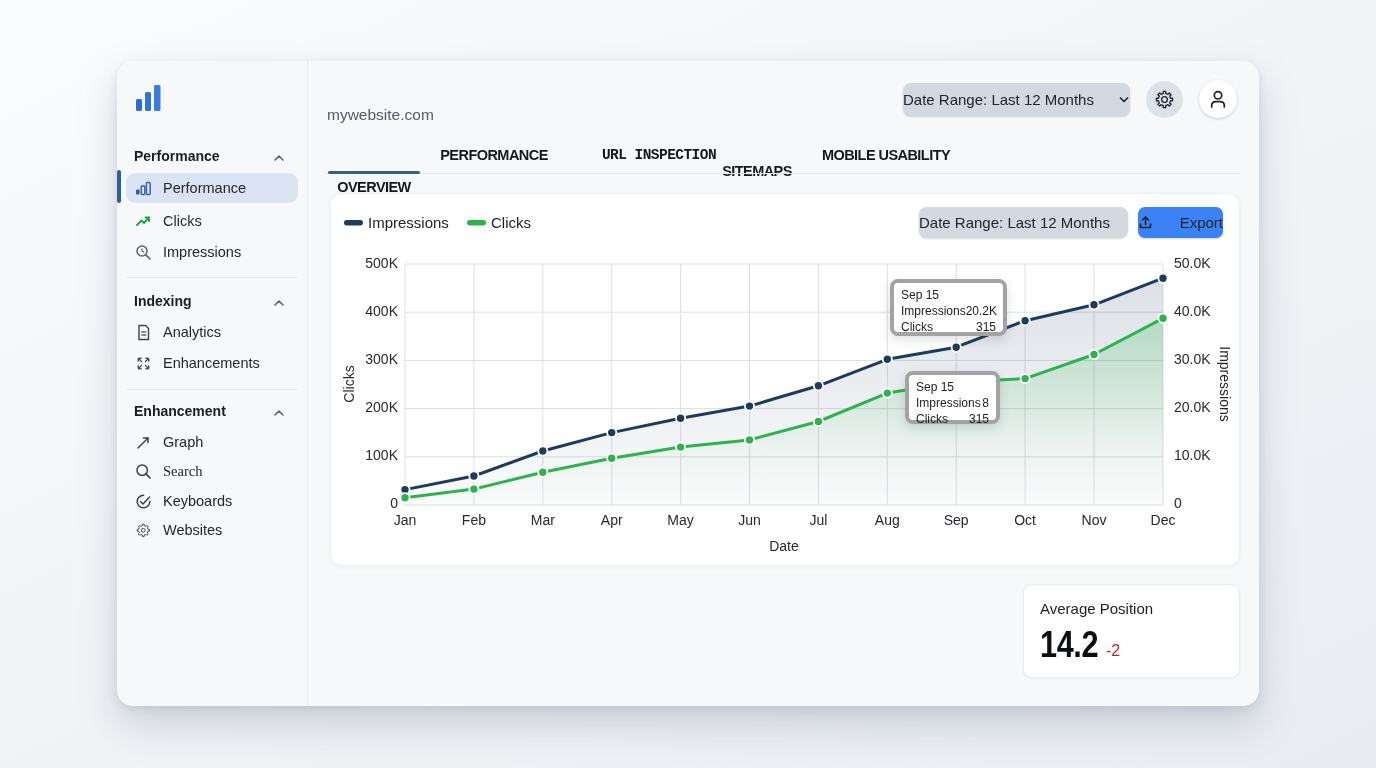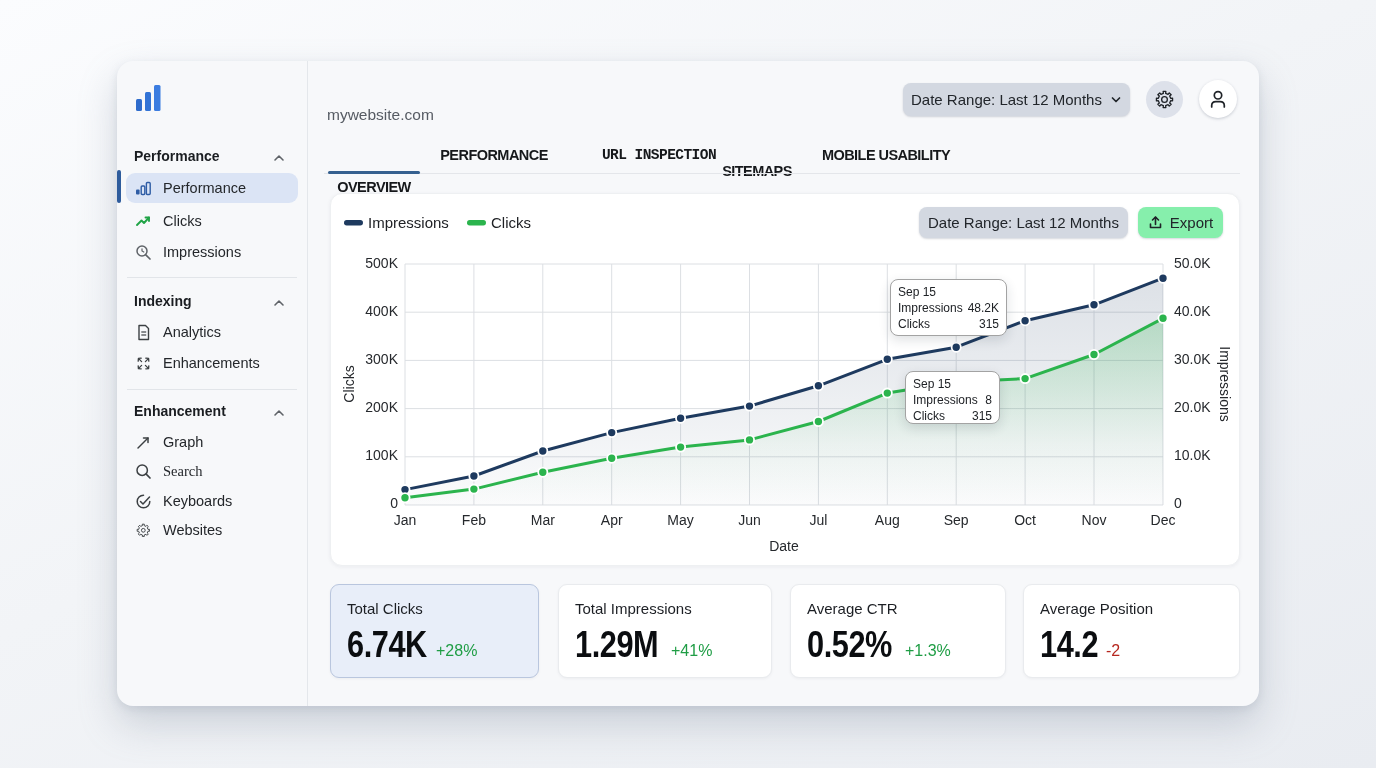--- a/index.html
+++ b/index.html
@@ -16,35 +16,35 @@
 .item { position:absolute; left:46px; font-size:14.5px; color:#24272b; }
 .icon { position:absolute; left:18px; width:17px; height:17px; }
 .active-pill { position:absolute; left:9px; top:112px; width:172px; height:30px; border-radius:9px; background:#dbe4f5; }
 .accent { position:absolute; left:0px; top:109px; width:4px; height:33px; border-radius:3px; background:#2e5c9c; }
 .divider { position:absolute; left:10px; width:170px; height:1px; background:#e2e5e9; }
 
 
 .title { position:absolute; left:210px; top:19px; font-size:19px; font-weight:bold; color:#17191c; letter-spacing:-.25px;}
 .subtitle { position:absolute; left:210px; top:45px; font-size:15.5px; color:#565b63; }
 .pill { position:absolute; border-radius:8px; background:#d3d8e1; color:#22262b; font-size:15px;
-  display:flex; align-items:center; justify-content:center; box-shadow:0 1px 2px rgba(90,100,120,.25); }
+  display:flex; align-items:center; justify-content:space-between; box-shadow:0 1px 2px rgba(90,100,120,.25); }
 .circle-btn { position:absolute; border-radius:50%; display:flex; align-items:center; justify-content:center; }
 
 
 .tabline { position:absolute; left:207px; top:112px; width:916px; height:1px; background:#e4e6ea; }
 .tab { position:absolute; top:86px; font-size:14.5px; font-weight:bold; color:#16181b; white-space:nowrap;
   letter-spacing:-.55px; transform:translateX(-50%); }
 .tab-underline { position:absolute; left:211px; top:110px; width:92px; height:3px; background:#35608f; border-radius:2px; }
 
 
 .chart-card { position:absolute; left:213px; top:132px; width:910px; height:373px; background:#fff;
   border-radius:12px; border:1px solid #eef0f2; box-shadow:0 1px 4px rgba(30,40,60,.06); }
 
 
-.tooltip { position:absolute; background:#fff; border:1px solid #a3a3a3; border-radius:8px;
+.tooltip { position:absolute; background:#fff; border:4px solid #a3a3a3; border-radius:8px;
   box-shadow:0 4px 12px rgba(30,40,60,.14); font-size:12px; color:#202327; padding:4px 7px; }
 .tooltip .row { display:flex; justify-content:space-between; line-height:16px; }
 
 
 .stat { position:absolute; top:523px; height:94px; background:#fff; border:1px solid #e9ebee;
   border-radius:9px; box-shadow:0 1px 3px rgba(30,40,60,.05); }
 .stat .lbl { position:absolute; left:16px; top:15px; font-size:15px; color:#1c1f24; }
 .stat .val { position:absolute; left:16px; top:39px; font-size:37px; line-height:41px; font-weight:bold; color:#0b0d10;
   transform:scaleX(.83); transform-origin:left center; letter-spacing:-.5px; }
 .stat .delta { position:absolute; top:57px; font-size:16px; color:#1f9d45; }
@@ -274,36 +274,36 @@
 
       <g>
         <rect x="13" y="26" width="19" height="5.5" rx="2.7" fill="#1e3a5f"></rect>
         <text x="37" y="33.5" font-family="Liberation Sans, sans-serif" font-size="15" fill="#202226">Impressions</text>
         <rect x="136" y="26" width="19" height="5.5" rx="2.7" fill="#2bb44d"></rect>
         <text x="160" y="33.5" font-family="Liberation Sans, sans-serif" font-size="15" fill="#202226">Clicks</text>
       </g>
     </svg>
 
     <div class="pill" style="left:588px; top:13px; width:209px; height:31px; font-size:15px;">Date Range: Last 12 Months</div>
-    <div class="pill" style="left:807px; top:13px; width:85px; height:31px; background:#86efac;">
+    <div class="pill" style="left:807px; top:13px; width:85px; height:31px; background:#3b82f6;border-radius:7px;">
       <svg width="15" height="15" viewBox="0 0 15 15" style="margin-right:7px;">
         <path d="M4.5 5 L7.5 2 L10.5 5" stroke="#1f2328" stroke-width="1.6" fill="none" stroke-linecap="round" stroke-linejoin="round"></path>
         <line x1="7.5" y1="2.2" x2="7.5" y2="9.5" stroke="#1f2328" stroke-width="1.6" stroke-linecap="round"></line>
         <path d="M2.5 9 L2.5 12.5 L12.5 12.5 L12.5 9" stroke="#1f2328" stroke-width="1.6" fill="none" stroke-linecap="round" stroke-linejoin="round"></path>
       </svg>
       <span>Export</span>
     </div>
 
     <div class="tooltip" style="left:559px; top:85px; width:117px; height:57px;">
       <div class="row">
           <span>Sep 15</span>
         </div>
       <div class="row">
           <span>Impressions</span>
-          <span>48.2K</span>
+          <span>20.2K</span>
         </div>
       <div class="row">
           <span>Clicks</span>
           <span>315</span>
         </div>
     </div>
     <div class="tooltip" style="left:574px; top:177px; width:95px; height:53px;">
       <div class="row">
           <span>Sep 15</span>
         </div>
@@ -311,33 +311,18 @@
           <span>Impressions</span>
           <span>8</span>
         </div>
       <div class="row">
           <span>Clicks</span>
           <span>315</span>
         </div>
     </div>
   </div>
 
-  <div class="stat" style="left:213px; width:209px; background:#e8eef9; border-color:#b9c6de;">
-    <div class="lbl">Total Clicks</div>
-    <div class="val">6.74K</div>
-    <div class="delta" style="left:105px;">+28%</div>
-  </div>
-  <div class="stat" style="left:441px; width:214px;">
-    <div class="lbl">Total Impressions</div>
-    <div class="val">1.29M</div>
-    <div class="delta" style="left:112px;">+41%</div>
-  </div>
-  <div class="stat" style="left:673px; width:216px;">
-    <div class="lbl">Average CTR</div>
-    <div class="val">0.52%</div>
-    <div class="delta" style="left:114px;">+1.3%</div>
-  </div>
   <div class="stat" style="left:906px; width:217px;">
     <div class="lbl">Average Position</div>
     <div class="val">14.2</div>
     <div class="delta red" style="left:82px;">-2</div>
   </div>
 </div>
 
 </body></html>

